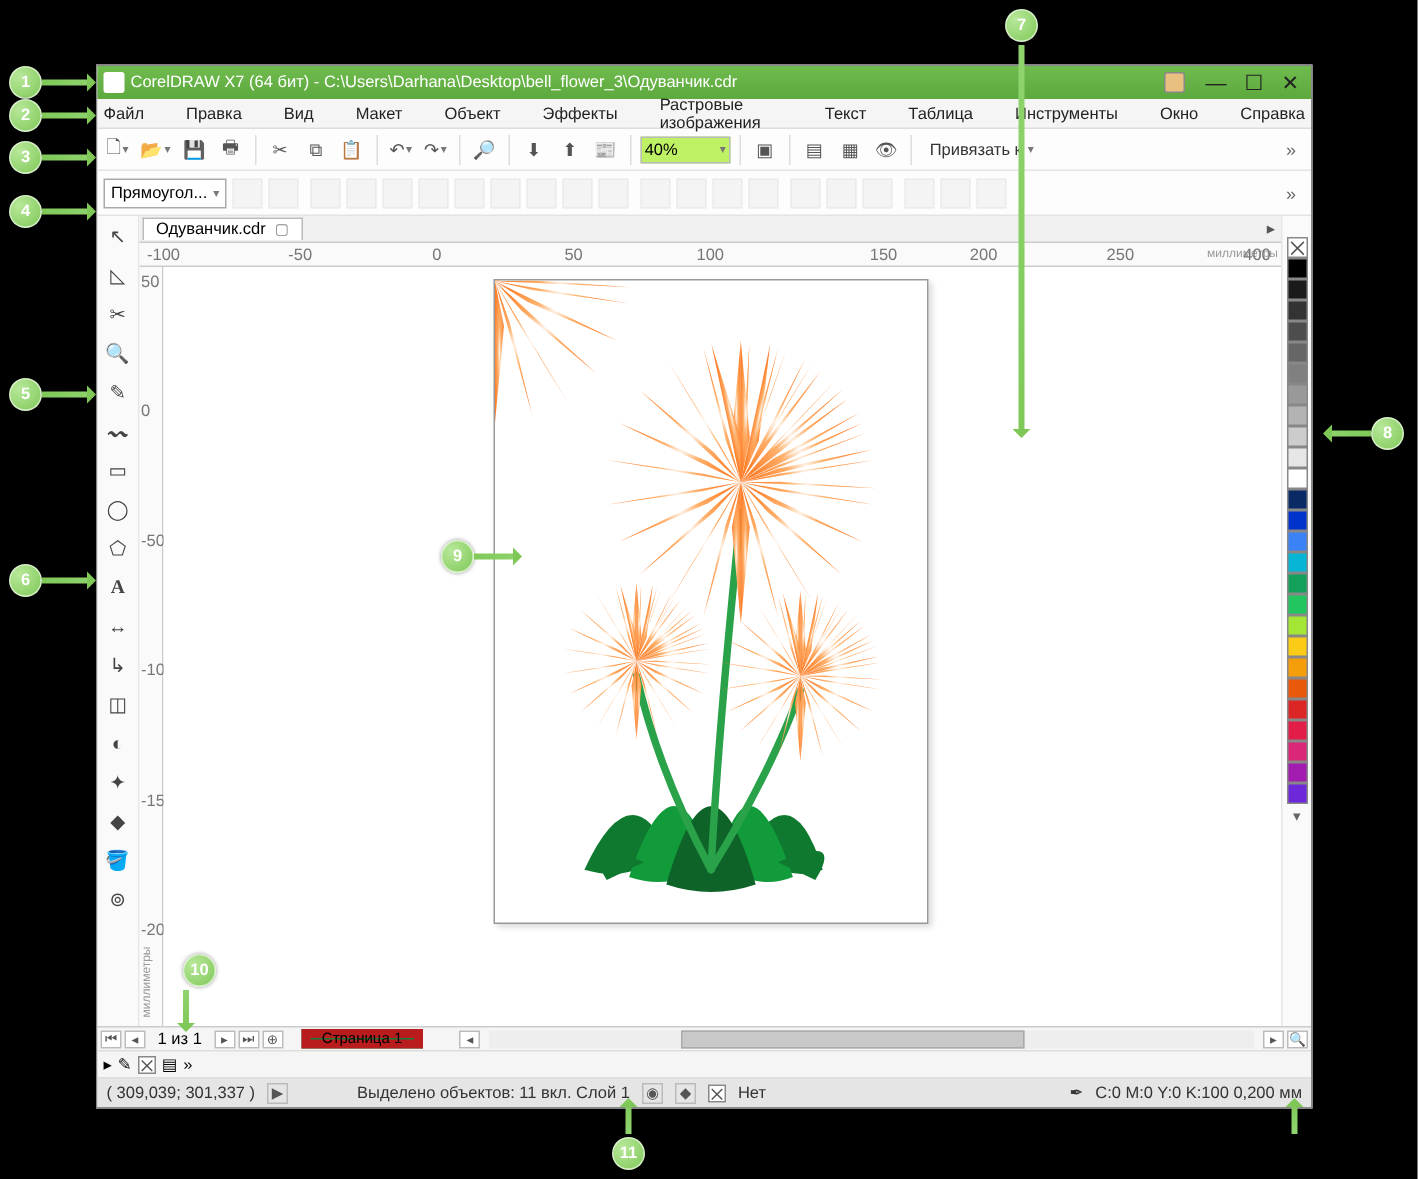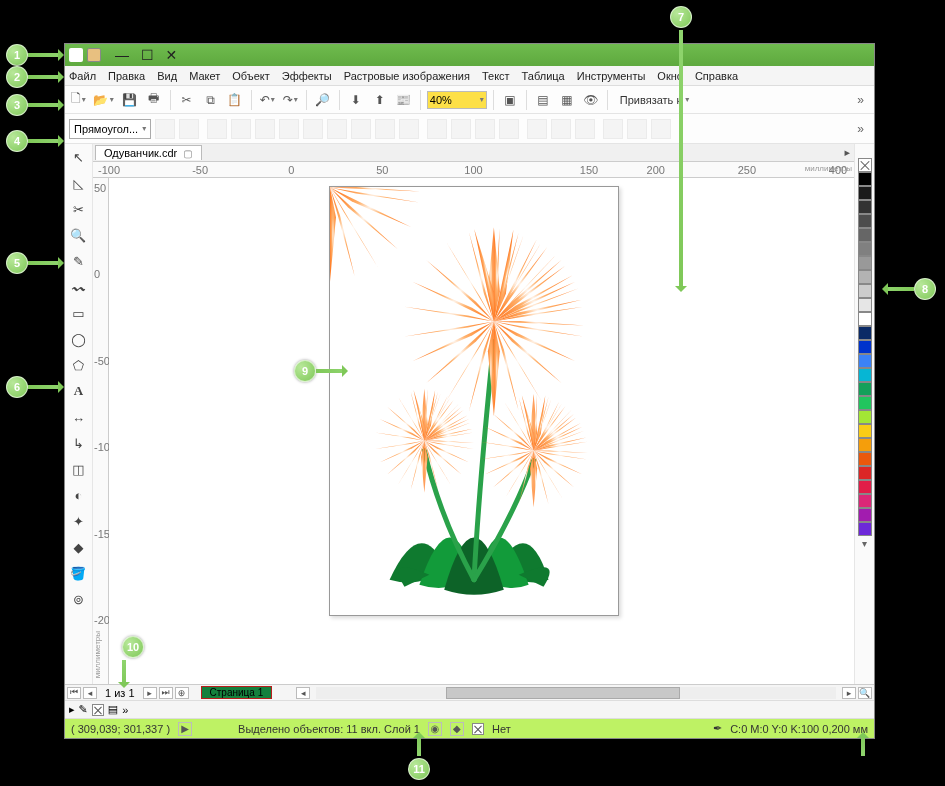--- a/index.html
+++ b/index.html
@@ -4,28 +4,28 @@
 <style>
   * { box-sizing: border-box; margin: 0; padding: 0; font-family: "Segoe UI", Tahoma, sans-serif; font-size: 11px; }
   body { background: #000; width: 945px; height: 786px; position: relative; overflow: hidden; }
   .app-window { position: absolute; left: 64px; top: 43px; width: 811px; height: 696px; background: #fff; border: 1px solid #888; }
   .titlebar { height: 22px; background: linear-gradient(#6fbb4e,#5ea93e); color: #fff; display: flex; align-items: center; padding: 0 4px; gap: 4px; }
   .titlebar .app-icon { width: 14px; height: 14px; background: #fff; border-radius: 2px; }
   .titlebar .title-text { flex: 1; font-size: 11px; }
   .titlebar .win-btns { display: flex; gap: 12px; align-items: center; padding-right: 4px;}
   .titlebar .win-btns span { font-size: 14px; cursor: default; color:#222;}
   .titlebar .user-ic { width:14px;height:14px;background:#e8c080;border:1px solid #888;border-radius:2px;margin-right:10px;}
-  .menubar { height: 20px; background: #f5f5f5; border-bottom: 1px solid #ddd; display: flex; align-items: center; padding: 0 4px; gap: 12px; }
+  .menubar { height: 20px; background: #f5f5f5; border-bottom: 1px solid #ddd; display: flex; align-items: center; padding: 0 4px; gap: 28px; }
   .menubar span { font-size: 11px; color: #222; }
   .toolbar { height: 28px; background: #fdfdfd; border-bottom: 1px solid #e4e4e4; display: flex; align-items: center; padding: 0 4px; gap: 4px; }
   .toolbar .sep { width: 1px; height: 20px; background: #ddd; margin: 0 2px; }
   .tb-btn { width: 20px; height: 20px; display:flex;align-items:center;justify-content:center;color:#555;font-size:12px;}
   .tb-btn.d{padding:0 2px;width:auto;gap:1px;}
   .chev{font-size:8px;color:#777;}
-  .zoom-combo { width: 60px; height: 18px; border: 1px solid #bbb; font-size: 11px; padding: 0 2px; display:flex;align-items:center;justify-content:space-between;background:#fde047;}
+  .zoom-combo { width: 60px; height: 18px; border: 1px solid #bbb; font-size: 11px; padding: 0 2px; display:flex;align-items:center;justify-content:space-between;background:#bef264;}
   .snap-dd{display:flex;align-items:center;gap:4px;font-size:11px;color:#333;margin-left:6px;}
   .expand{margin-left:auto;font-size:12px;color:#666;padding-right:6px;}
   .propbar { height: 30px; background: #fdfdfd; border-bottom: 1px solid #e4e4e4; display: flex; align-items: center; padding: 0 4px; gap: 4px; }
   .combo { height: 20px; border: 1px solid #aaa; background:#fff; display:flex;align-items:center;padding:0 4px;gap:4px;font-size:11px;}
   .pb-ic { width:20px;height:20px;background:#eee;border:1px solid #ddd;opacity:.55;}
   .content { position: relative; height: calc(100% - 22px - 20px - 28px - 30px - 16px - 18px - 20px); display:flex; }
   .toolbox { width: 28px; background: #fafafa; border-right: 1px solid #e6e6e6; display:flex;flex-direction:column;align-items:center;padding-top:2px;gap:4px;}
   .tool { width: 22px; height: 22px; display:flex;align-items:center;justify-content:center;color:#444;font-size:13px;}
   .tab-strip { height:18px;background:#f0f0f0;border-bottom:1px solid #ccc;display:flex;align-items:center;padding-left:2px;}
   .tab { background:#fff;border:1px solid #bbb;border-bottom:none;padding:1px 8px;font-size:11px;display:flex;gap:6px;align-items:center;}
@@ -39,26 +39,26 @@
   .workspace { position:absolute;left:16px;right:0;top:0;bottom:0;background:#fff;}
   .page { position:absolute;left:220px;top:8px;width:290px;height:430px;background:#fff;border:1px solid #999;box-shadow:2px 2px 4px rgba(0,0,0,.15);}
   .page svg{width:100%;height:100%;}
   .color-palette { width: 20px; background:#fafafa;border-left:1px solid #e6e6e6;display:flex;flex-direction:column;align-items:center;padding:14px 0 2px;gap:0;}
   .sw{width:14px;height:14px;border:1px solid #888;}
   .sw.nox{background:#fff;position:relative;}
   .sw.nox:before,.sw.nox:after{content:"";position:absolute;left:0;right:0;top:50%;border-top:1px solid #555;}
   .sw.nox:before{transform:rotate(45deg);} .sw.nox:after{transform:rotate(-45deg);}
   .page-nav { height:16px;background:#f5f5f5;border-top:1px solid #ccc;display:flex;align-items:center;padding:0 2px;gap:2px;font-size:10px;}
   .pn-btn{width:14px;height:12px;border:1px solid #bbb;background:#fff;display:flex;align-items:center;justify-content:center;font-size:9px;color:#555;}
-  .pn-tab{border:1px solid #b91c1c;background:#15803d;padding:0 8px;height:13px;display:flex;align-items:center;font-size:10px;margin-left:10px;}
+  .pn-tab{border:6px solid #b91c1c;background:#15803d;padding:0 8px;height:13px;display:flex;align-items:center;font-size:10px;margin-left:10px;}
   .hscroll{flex:1;margin:0 4px;height:12px;background:#eee;position:relative;}
   .hscroll .thumb{position:absolute;left:25%;width:45%;top:0;bottom:0;background:#c8c8c8;border:1px solid #aaa;}
   .doc-palette { height:18px;background:#f5f5f5;border-top:1px solid #ddd;display:flex;align-items:center;padding:0 4px;gap:4px;}
   .doc-palette .hint{flex:1;text-align:center;color:#999;font-style:italic;font-size:10px;}
-  .statusbar { height:20px;background:#bef264;border-top:1px solid #ddd;display:flex;align-items:center;padding:0 6px;gap:8px;font-size:10px;color:#333;}
+  .statusbar { height:20px;background:#e5e5e5;border-top:1px solid #ddd;display:flex;align-items:center;padding:0 6px;gap:8px;font-size:10px;color:#333;}
   .statusbar .sp{flex:1;}
   .st-ic{width:14px;height:14px;display:flex;align-items:center;justify-content:center;border:1px solid #bbb;font-size:10px;color:#555;}
   
   .callout { position:absolute; pointer-events:none; }
   .bubble { width:22px;height:22px;border-radius:50%;background:radial-gradient(circle at 30% 30%,#b8e89a,#7fc858);color:#fff;display:flex;align-items:center;justify-content:center;font-size:11px;font-weight:bold;border:1px solid rgba(255,255,255,.6);box-shadow:0 0 3px rgba(0,0,0,.4);}
   .arrow-h{height:4px;background:linear-gradient(to left,#8fd46e,#7fc858);position:relative;}
   .arrow-h:after{content:"";position:absolute;right:-8px;top:-4px;border:6px solid transparent;border-left-color:#7fc858;}
   .arrow-v{width:4px;background:linear-gradient(#8fd46e,#7fc858);position:relative;}
   .arrow-v:after{content:"";position:absolute;bottom:-8px;left:-4px;border:6px solid transparent;border-top-color:#7fc858;}
   .arrow-hL{height:4px;background:linear-gradient(to right,#8fd46e,#7fc858);position:relative;}
@@ -66,20 +66,21 @@
   .arrow-vU{width:4px;background:linear-gradient(#7fc858,#8fd46e);position:relative;}
   .arrow-vU:after{content:"";position:absolute;top:-8px;left:-4px;border:6px solid transparent;border-bottom-color:#7fc858;}
 </style>
 </head>
 <body>
 
 <div class="app-window">
 
   <div class="titlebar">
     <div class="app-icon"></div>
+    <div class="title-text">CorelDRAW X7 (64 бит) - C:\Users\Darhana\Desktop\bell_flower_3\Одуванчик.cdr</div>
     <div class="user-ic"></div>
     <div class="win-btns">
       <span>—</span>
       <span>☐</span>
       <span>✕</span>
     </div>
   </div>
 
   <div class="menubar">
     <span>Файл</span>

